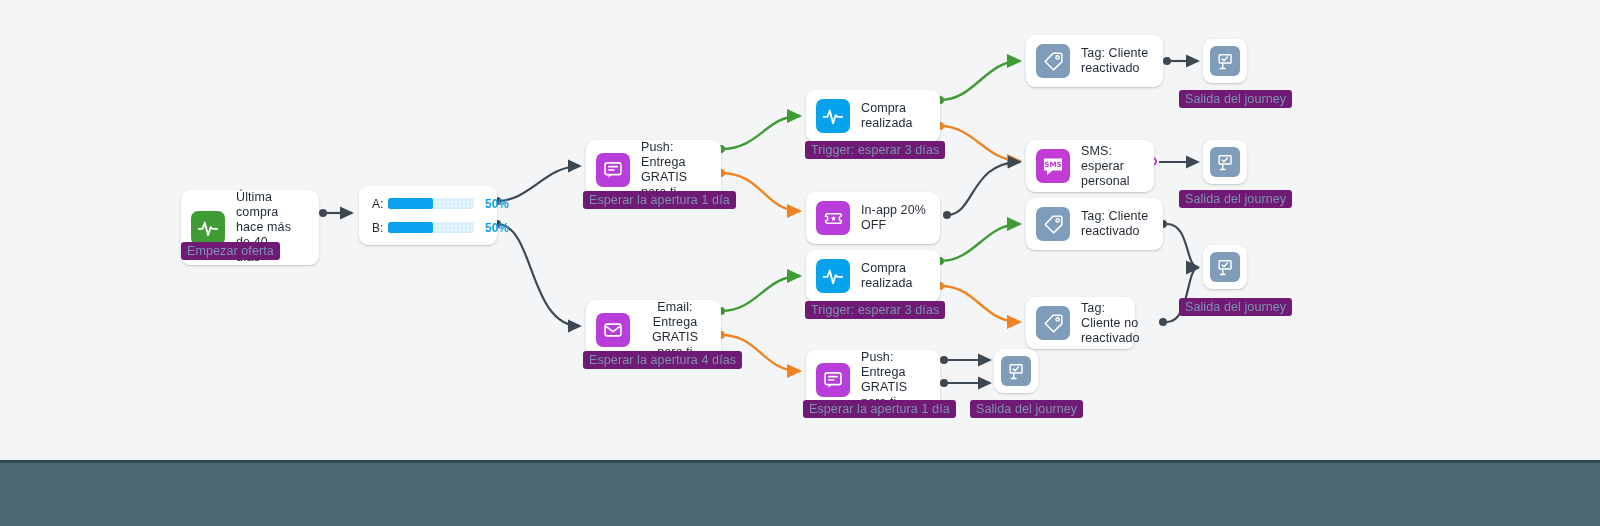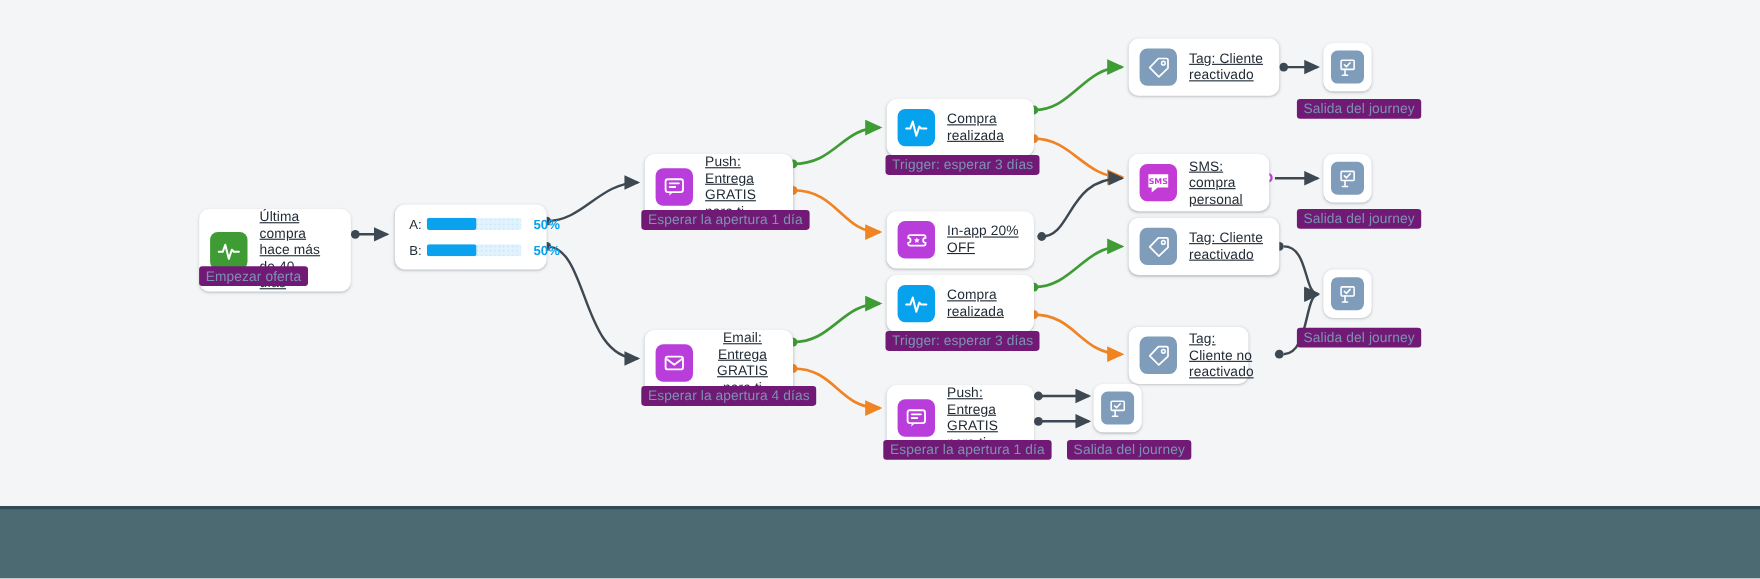--- a/index.html
+++ b/index.html
@@ -31,21 +31,20 @@
     flex:0 0 34px;
     display:flex;align-items:center;justify-content:center;
     margin:9px 0 9px 10px;
   }
   .node-icon svg{display:block;}
   .node-text{
     font-size:12.5px;line-height:15px;color:#1f2933;
     padding:0 12px 0 11px;
     white-space:pre-line;
     letter-spacing:.1px;
-    text-decoration:underline;
   }
 
   
   .node.exit{
     width:44px;height:44px;padding:0;
     align-items:center;justify-content:center;
     border-radius:9px;
   }
   .node.exit .node-icon{margin:0;width:30px;height:30px;flex:0 0 30px;border-radius:6px;}
 
@@ -278,21 +277,21 @@
 reactivado</span>
   </div>
 
   <div class="node" style="left:1026px;top:140px;width:128px;">
     <span class="node-icon" style="background:#c23bd4;">
       <svg width="26" height="26" viewBox="0 0 26 26">
           <path d="M4 5.5h18v12H12.5L7 22v-4.5H4z" fill="#fff"></path>
           <text x="13" y="14" text-anchor="middle" font-family="DejaVu Sans, sans-serif" font-size="7.2" font-weight="bold" fill="#c23bd4">SMS</text>
         </svg>
     </span>
-    <span class="node-text">SMS: compra
+    <span class="node-text">SMS: esperar
 personal</span>
   </div>
 
   <div class="node" style="left:1026px;top:198px;width:137px;">
     <span class="node-icon" style="background:#7f9cbb;">
       <svg width="21" height="21" viewBox="0 0 24 24">
           <path d="M11.5 2.5H20a1.5 1.5 0 011.5 1.5v8.5L12 21.5 2.5 12z" fill="none" stroke="#fff" stroke-width="1.8" stroke-linejoin="round"></path>
           <circle cx="16.7" cy="7.3" r="1.9" fill="none" stroke="#fff" stroke-width="1.6"></circle>
         </svg>
     </span>

